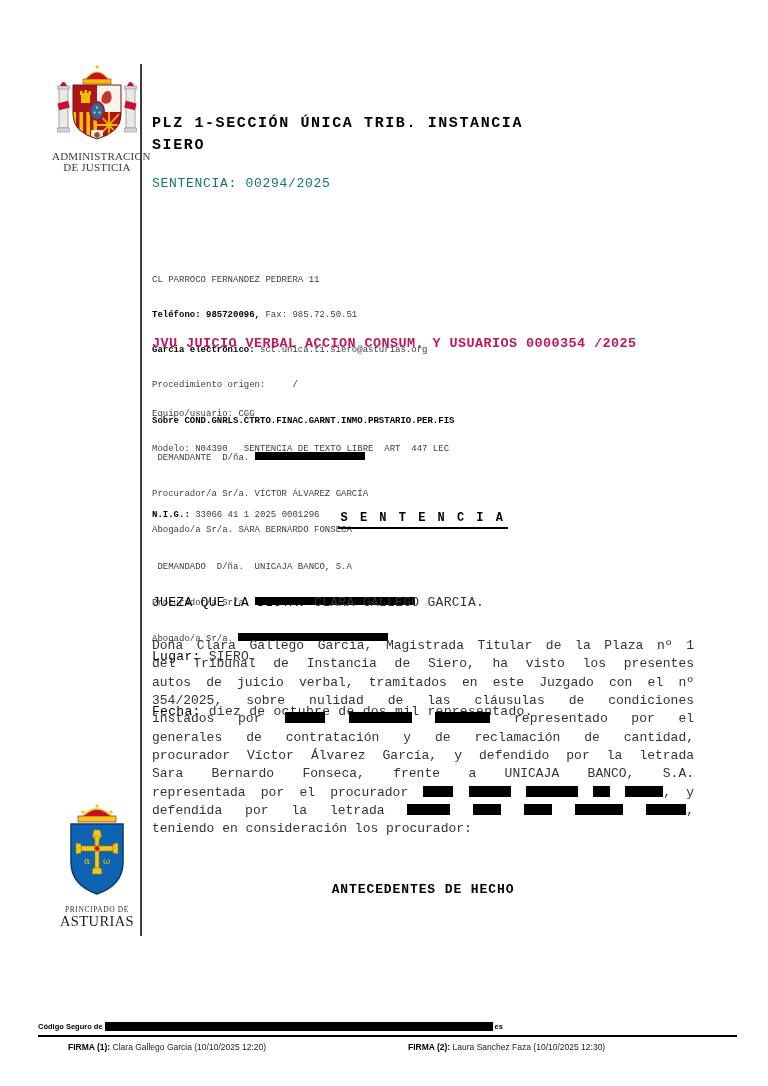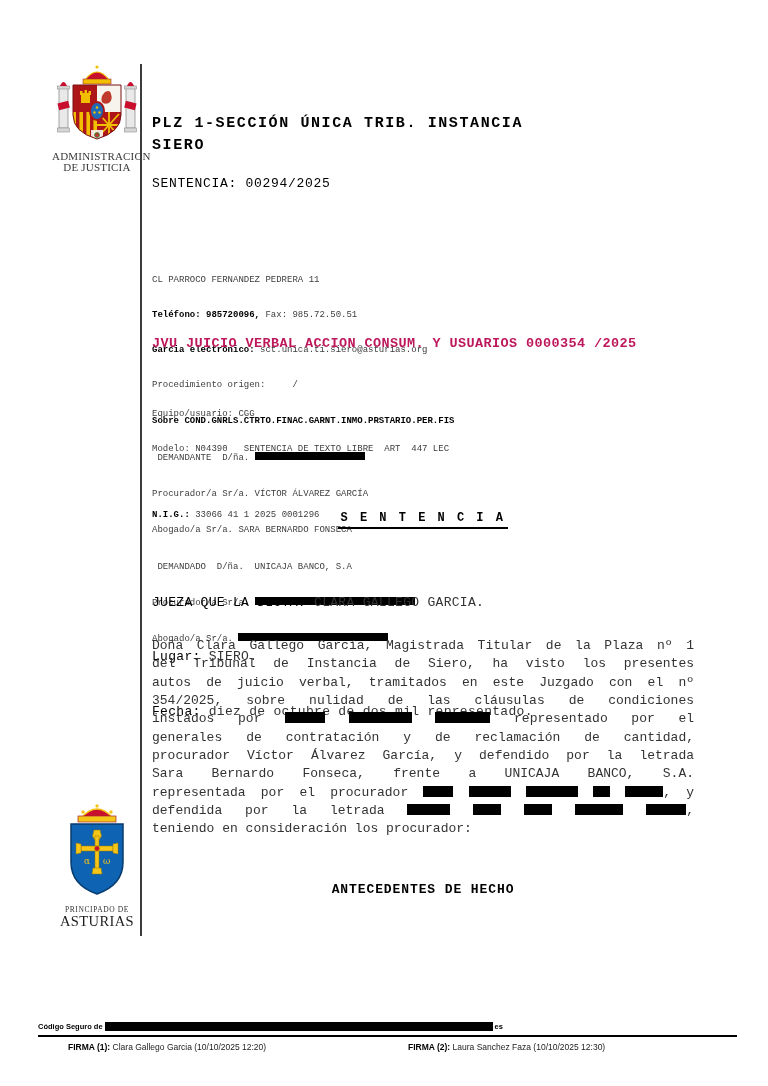--- a/index.html
+++ b/index.html
@@ -12,21 +12,21 @@
   .crest-ast{position:absolute;left:50px;top:802px;width:94px;text-align:center;}
   .crest-caption{font-family:"Liberation Serif","DejaVu Serif",serif;font-size:11px;line-height:10.5px;
                  color:#3a3a3a;letter-spacing:.2px;margin-top:2px;}
   .ast-cap1{font-family:"Liberation Serif","DejaVu Serif",serif;font-size:7.5px;color:#333;letter-spacing:.6px;margin-top:2px;}
   .ast-cap2{font-family:"Liberation Serif","DejaVu Serif",serif;font-size:14.5px;color:#1e1e1e;letter-spacing:.4px;line-height:15px;}
 
   
   .content{position:absolute;left:152px;top:0;width:542px;height:1052px;}
   .court{position:absolute;top:113px;left:0;font-weight:bold;font-size:15px;line-height:22px;
          letter-spacing:1.6px;color:#000;}
-  .caseref{position:absolute;top:176px;left:0;font-size:13px;letter-spacing:.7px;color:#000000;}
+  .caseref{position:absolute;top:176px;left:0;font-size:13px;letter-spacing:.7px;color:#0f766e;}
   .contact{position:absolute;top:252px;left:0;font-size:9px;line-height:11.6px;color:#3d3d3d;white-space:pre;}
   .contact .b, .proc .b{font-weight:bold;color:#000;}
   .sp6{height:6px;} .sp9{height:9px;}
   .casetitle{position:absolute;top:336px;left:0;font-weight:bold;font-size:13.5px;letter-spacing:.4px;color:#be185d;white-space:pre;}
   .proc{position:absolute;top:355px;left:0;font-size:9px;line-height:12.1px;color:#3d3d3d;white-space:pre;}
   .sent-head{position:absolute;top:508px;left:0;width:542px;text-align:center;}
   .sent-head span{display:inline-block;font-weight:bold;font-size:12px;letter-spacing:2.5px;color:#000;
                   border-bottom:2.5px solid #000;padding:0 3px 2px 3px;}
   .judge{position:absolute;top:557px;left:0;font-size:13px;line-height:18.3px;color:#333;letter-spacing:.3px;white-space:pre;}
   .judge .b{font-weight:normal;color:#000;}

